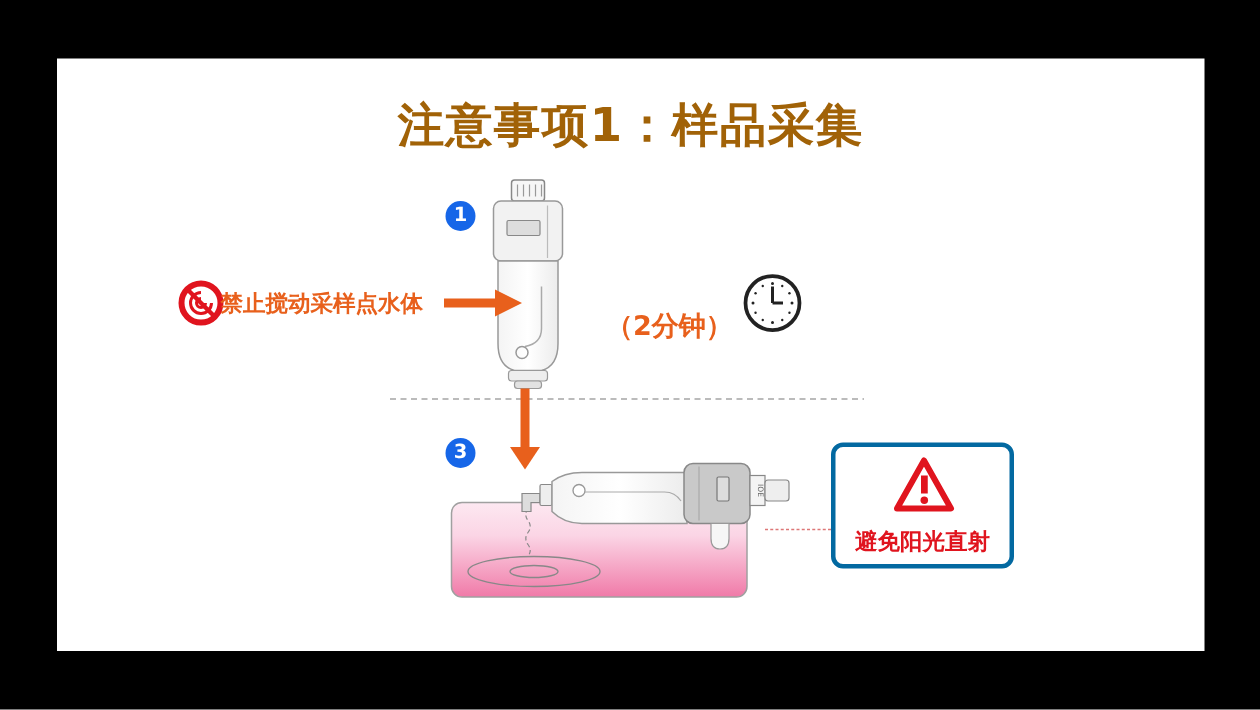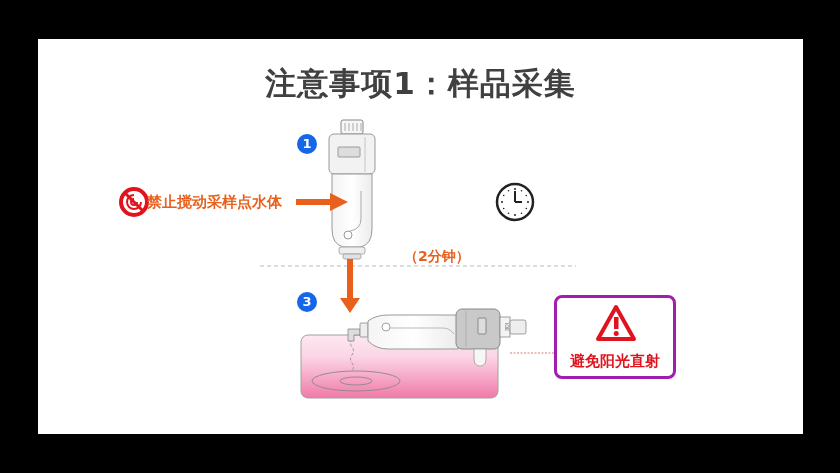--- a/index.html
+++ b/index.html
@@ -6,36 +6,36 @@
     body {
       width: 840px; height: 473px; background: #000; position: relative; overflow: hidden;
       font-family: "DejaVu Sans", "Liberation Sans", sans-serif;
     }
     .slide {
       position: absolute; left: 38px; top: 39px; width: 765px; height: 395px;
       background: #ffffff;
     }
     .title {
       position: absolute; left: 0; top: 24px; width: 765px; text-align: center;
-      font-size: 31px; font-weight: bold; color: #404040; letter-spacing: 1px;
+      font-size: 31px; font-weight: bold; color: #a16207; letter-spacing: 1px;
     }
     .abs { position: absolute; }
     .orange-text { color: #e8601c; font-weight: bold; }
     .red-text { color: #e0141e; font-weight: bold; }
     .step-badge {
       position: absolute; width: 20px; height: 20px; border-radius: 50%;
       background: #1666e8; color: #fff; font-weight: bold; font-size: 13px;
       text-align: center; line-height: 20px;
     }
     .label-left { left: 99px; top: 154px; font-size: 15px; padding-left: 10px; }
     .label-right { left: 345px; top: 139px; font-size: 15px; }
-    .label-right2 { left: 366px; top: 166px; font-size: 14px; margin-top: 43px; }
+    .label-right2 { left: 366px; top: 166px; font-size: 18px; }
     .warn-box {
       position: absolute; left: 516px; top: 256px; width: 122px; height: 84px;
-      border: 3px solid #a21caf; border-radius: 8px; background: #fff; box-sizing: border-box;
+      border: 3px solid #0369a1; border-radius: 8px; background: #fff; box-sizing: border-box;
     }
     .warn-text { position: absolute; left: 0; width: 100%; top: 54px; text-align: center; font-size: 15px; }
   </style>
 </head>
 <body>
 
 <div class="slide">
   <div class="title">注意事项1：样品采集</div>
 
   <svg class="abs" style="left:0;top:0" width="765" height="395">

